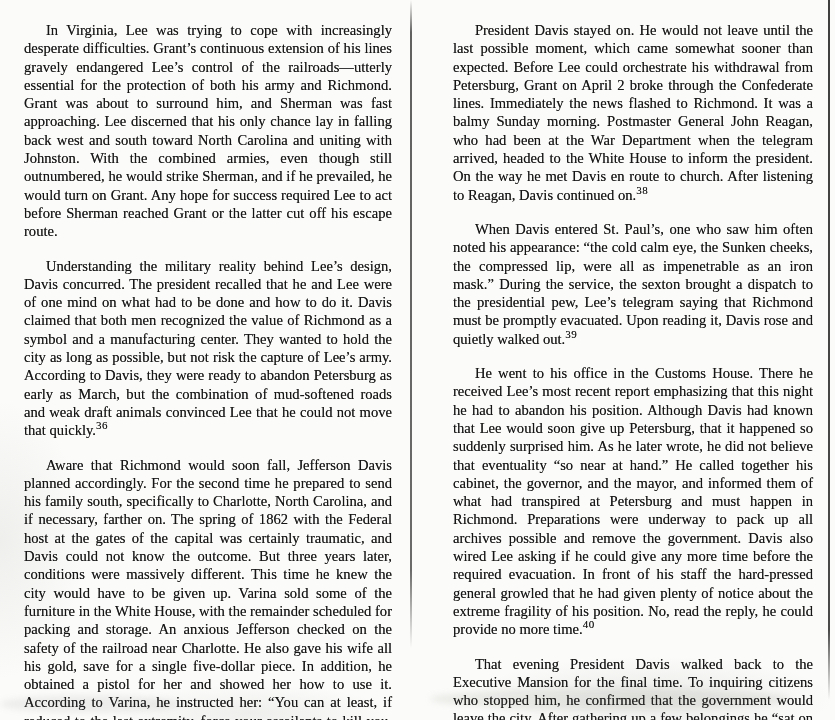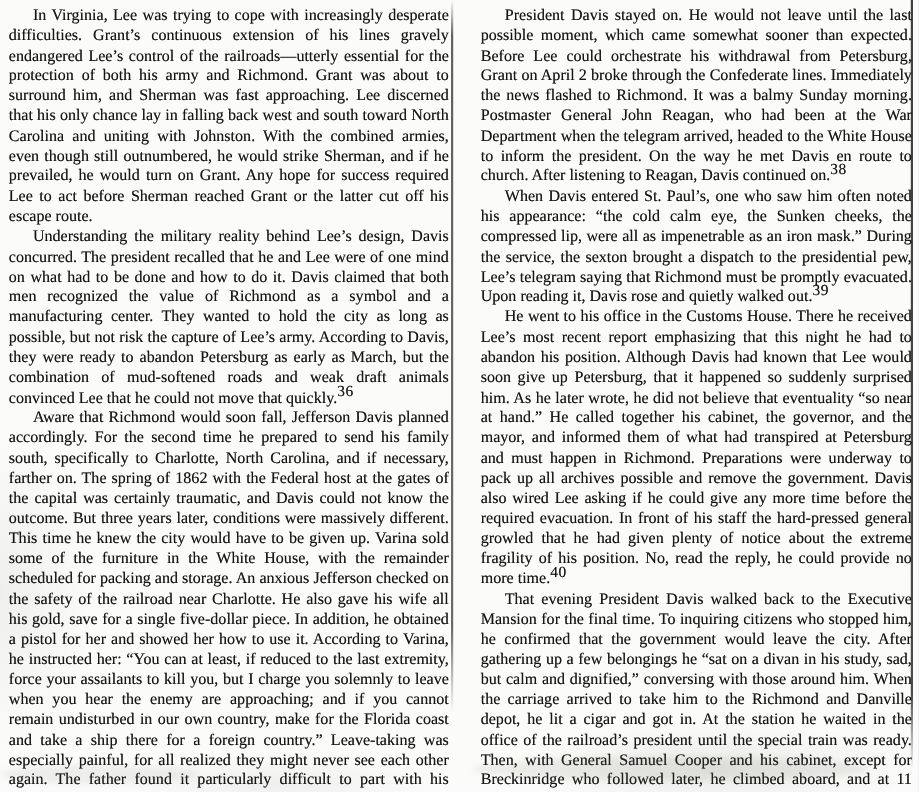--- a/index.html
+++ b/index.html
@@ -26,25 +26,25 @@
     position: absolute;
     top: 5px;
     font-size: 14.6px;
     line-height: 18.3px;
     text-align: justify;
     text-shadow: 0 0 0.5px rgba(10,10,10,0.6);
   }
   .col-left  { left: 8px;   width: 400px; }
   .col-right { left: 437px; width: 392px; }
   .para {
-    margin: 0;
+    margin: 16px;
     text-indent: 1.5em;
   }
   .para sup {
-    font-size: 14px;
+    font-size: 11px;
     line-height: 0;
     vertical-align: super;
     letter-spacing: 0.5px;
   }
   .scan-line {
     position: absolute;
     width: 2px;
     pointer-events: none;
   }
   .scan-line.gutter {

